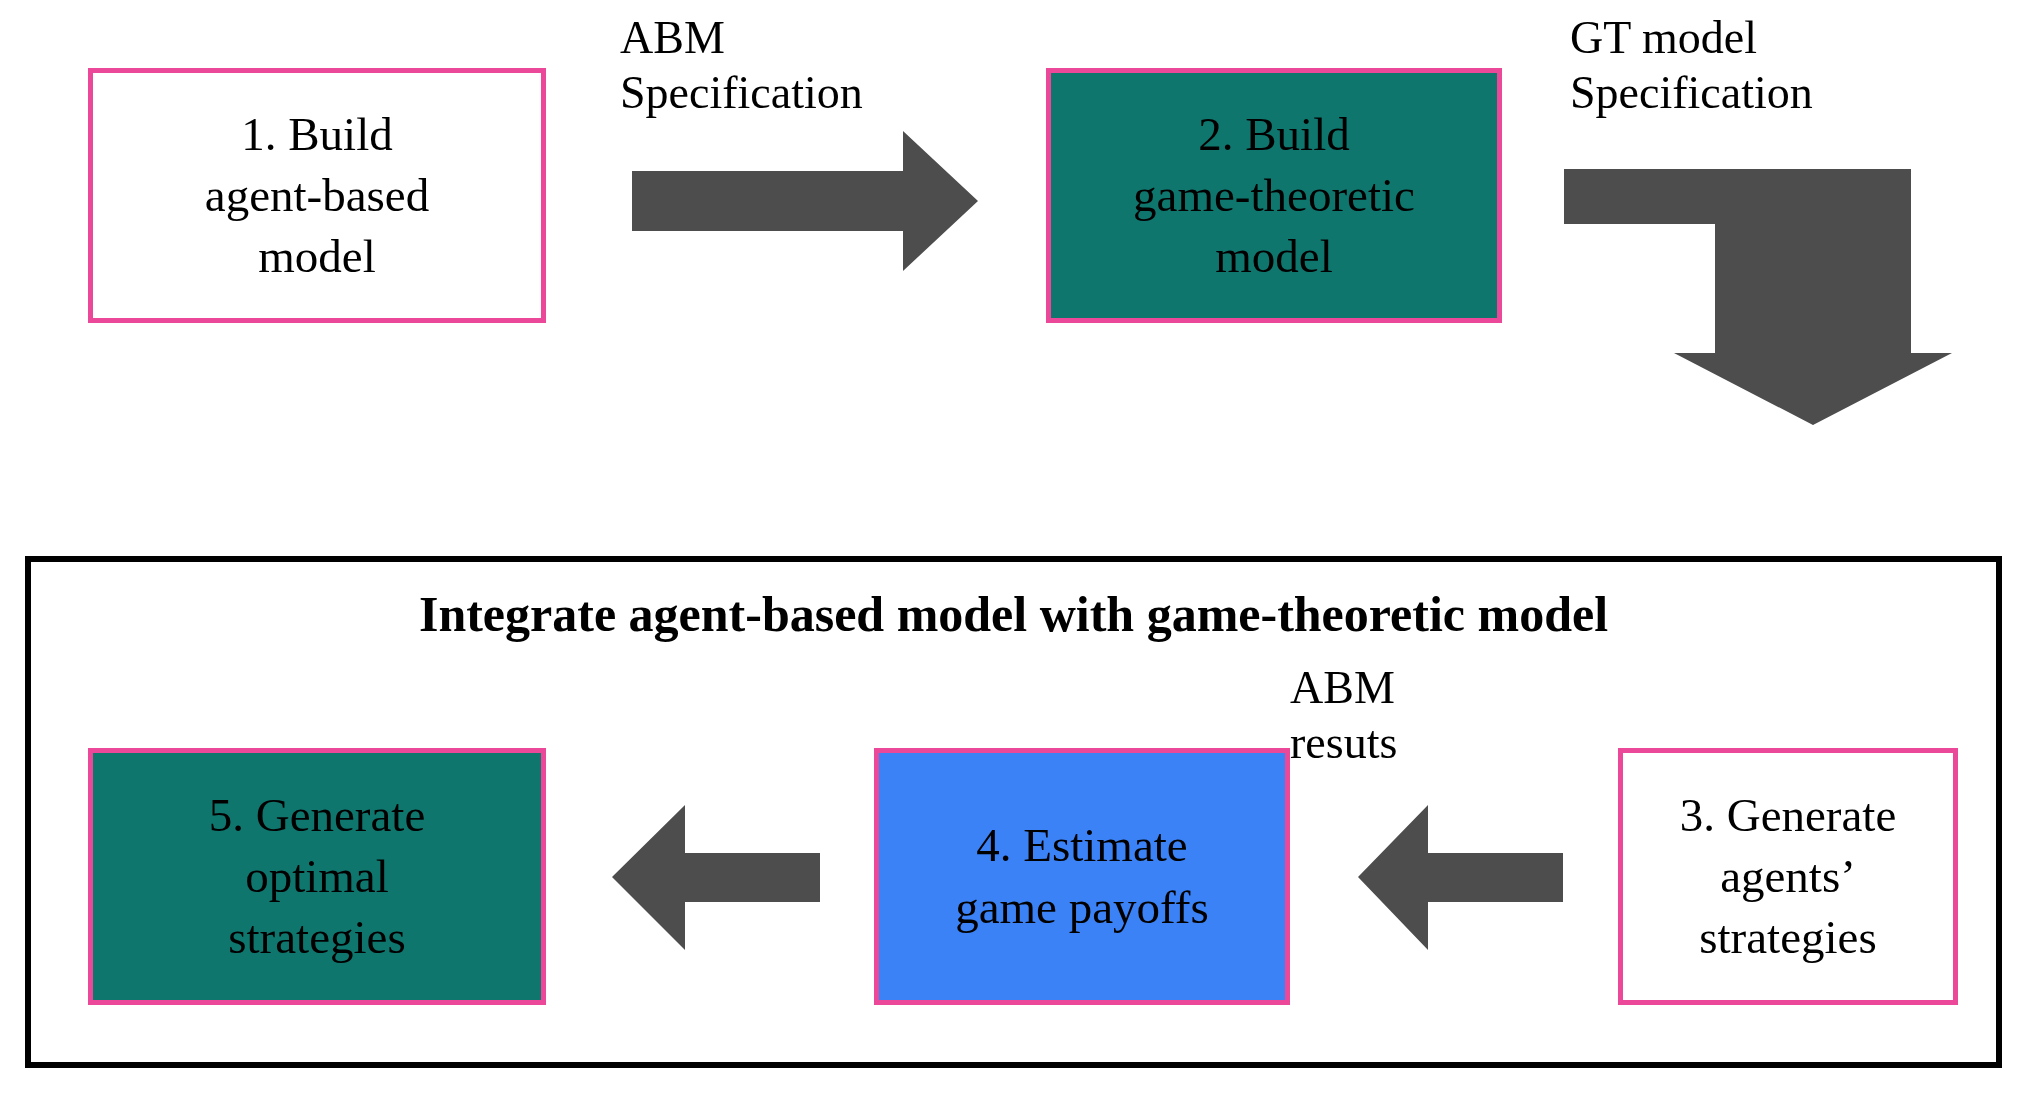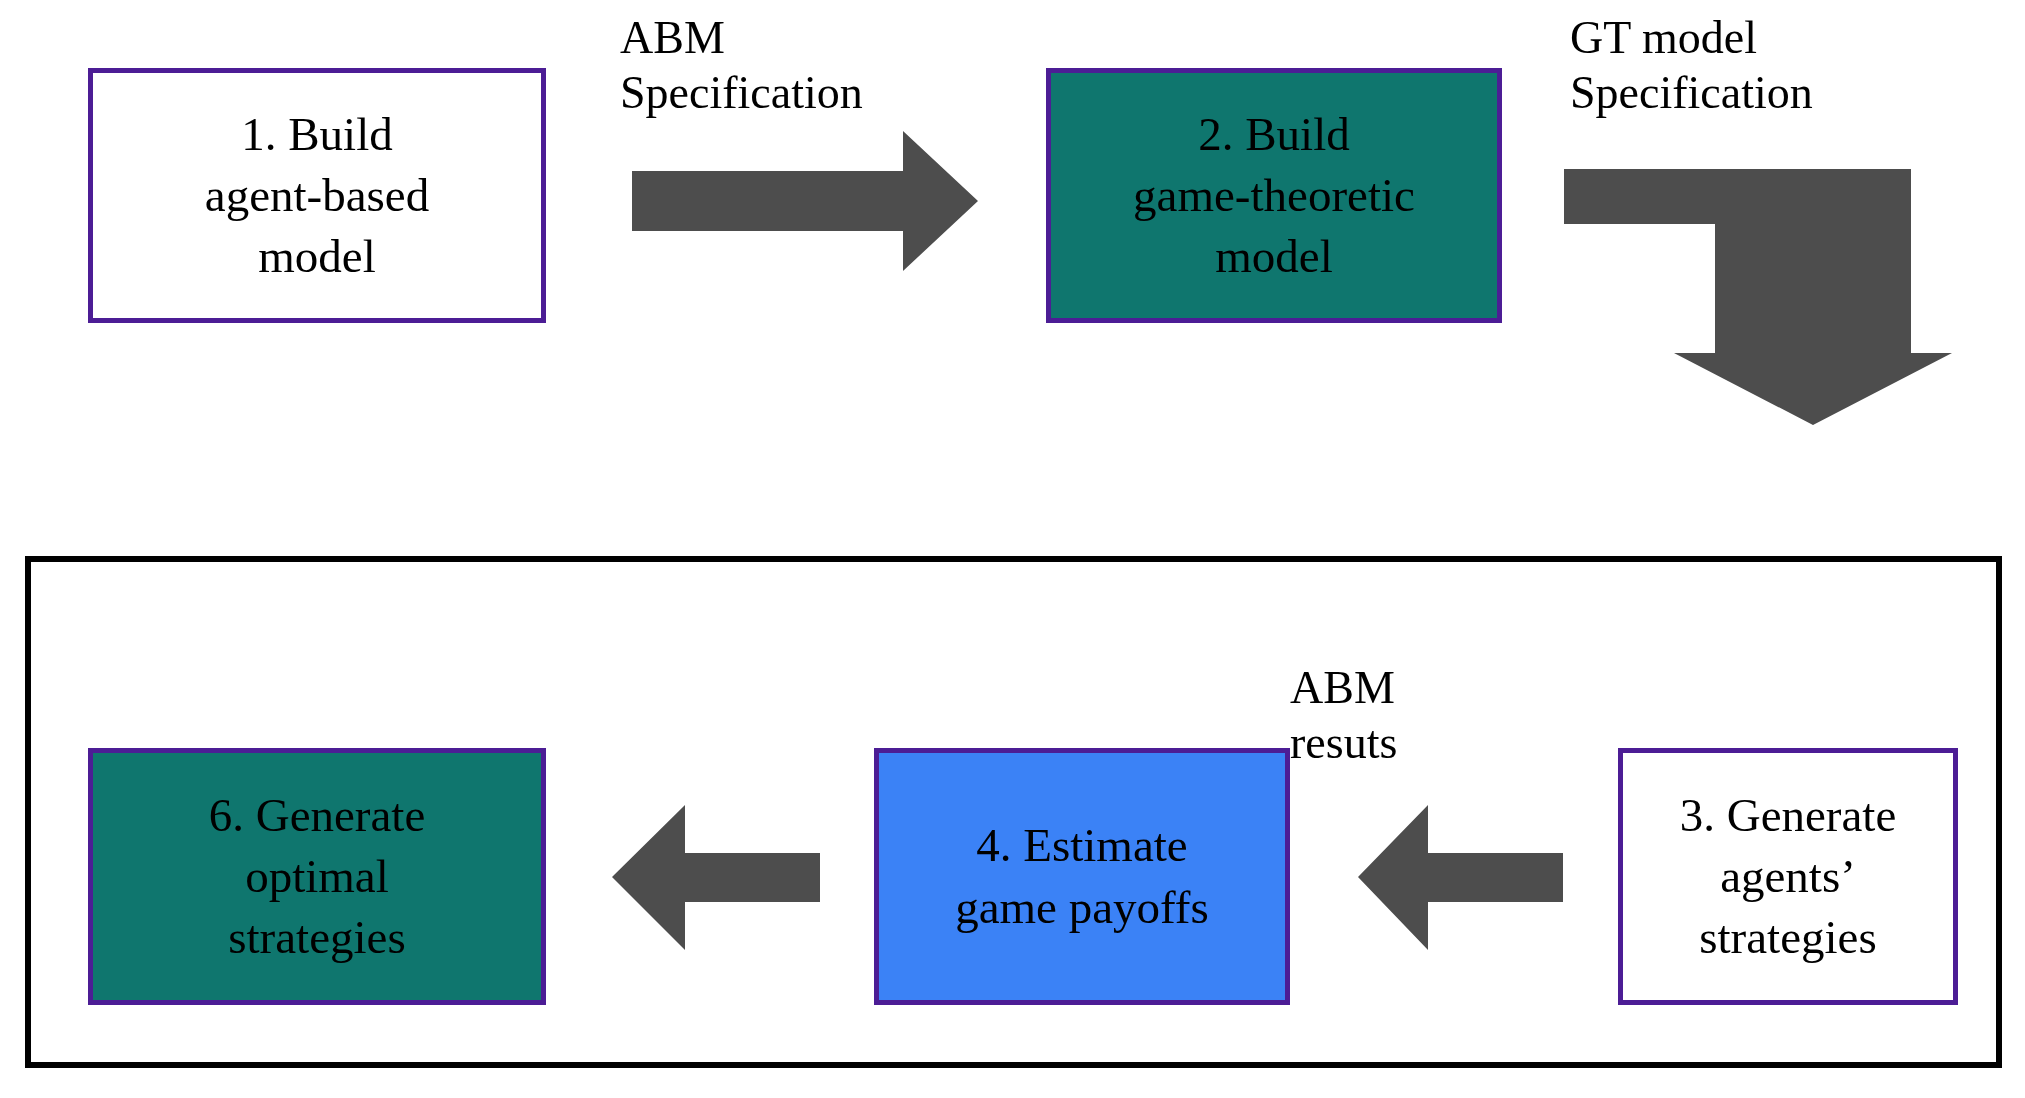--- a/index.html
+++ b/index.html
@@ -11,21 +11,21 @@
     position: relative;
     width: 2025px;
     height: 1098px;
     background: #ffffff;
     font-family: "Liberation Serif", "DejaVu Serif", serif;
     overflow: hidden;
   }
   .box {
     position: absolute;
     box-sizing: border-box;
-    border: 5px solid #4c1d95;
+    border: 5px solid #ec4899;
     display: flex;
     align-items: center;
     justify-content: center;
     text-align: center;
   }
   .box .box-label {
     font-size: 47px;
     line-height: 1.30;
     color: #000000;
     padding: 0 6px;
@@ -88,23 +88,24 @@
 
   <div class="edge-label" style="left:1570px; top:10px; width:420px;">GT model
 Specification</div>
 
   <svg class="arrow-svg" style="left:1564px; top:169px; width:400px; height:260px;" viewBox="0 0 400 260">
     <polygon points="0,0 347,0 347,184 388,184 249,256 110,184 151,184 151,55 0,55" fill="#4d4d4d"></polygon>
   </svg>
 
   <div class="container-box" style="left:25px; top:556px; width:1977px; height:512px;"></div>
 
+  <div class="container-title" style="left:25px; top:585px; width:1977px;">Integrate agent-based model with game-theoretic model</div>
 
   <div class="box box-gray" style="left:88px; top:748px; width:458px; height:257px;">
-    <div class="box-label">6. Generate
+    <div class="box-label">5. Generate
 optimal
 strategies</div>
   </div>
 
 
   <svg class="arrow-svg" style="left:612px; top:805px; width:208px; height:145px;" viewBox="0 0 208 145">
     <polygon points="0,72 73,0 73,48 208,48 208,97 73,97 73,145" fill="#4d4d4d"></polygon>
   </svg>
 
   <div class="box box-lgray" style="left:874px; top:748px; width:416px; height:257px;">

